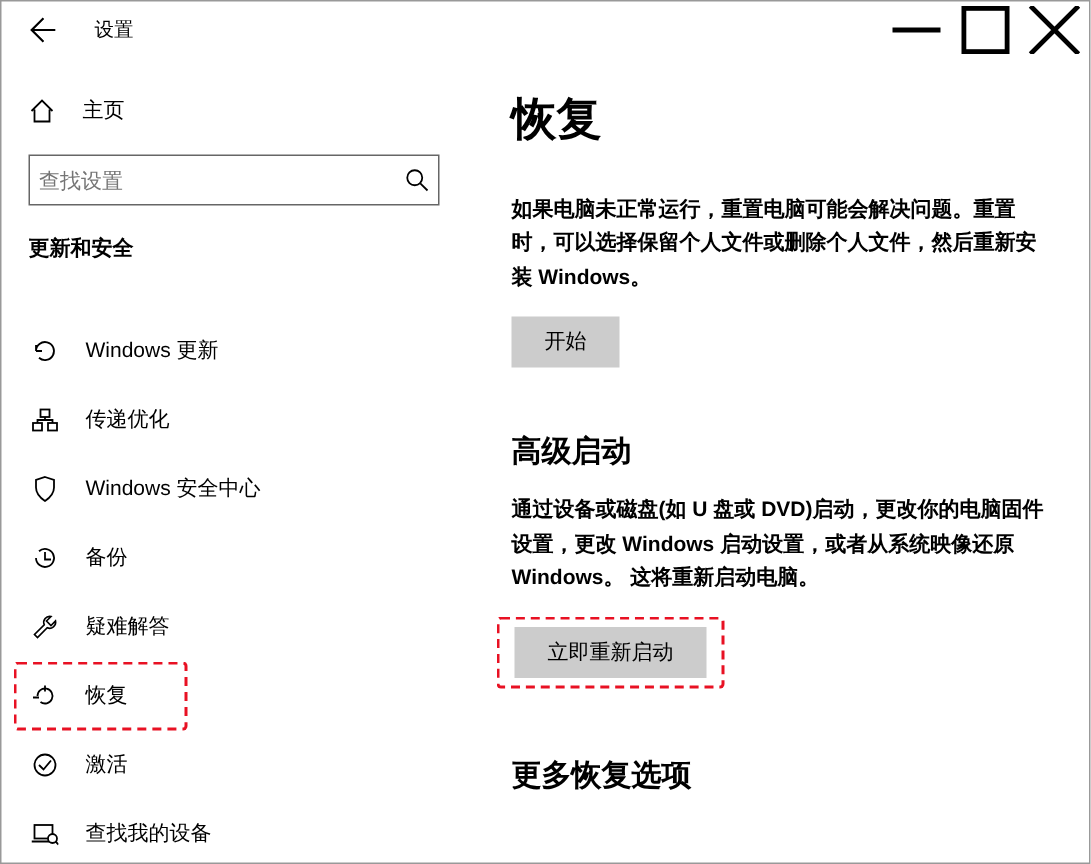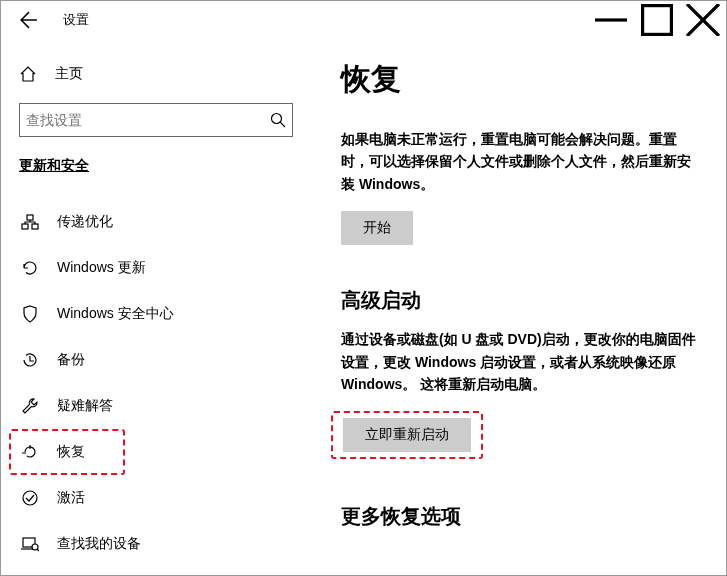--- a/index.html
+++ b/index.html
@@ -57,22 +57,21 @@
     margin-bottom: 20px;
     justify-content: space-between;
   }
   .search-box input {
     border:none; outline:none; font-size:14px; width: 230px;
     font-family: inherit; background: transparent;
   }
   .section-header {
     font-weight: 600;
     font-size: 14px;
-    margin-bottom: 24px;
-    text-decoration: underline;
+    margin-bottom: 36px;
   }
   .nav-item {
     display:flex; align-items:center;
     height: 46px;
     padding-left: 2px;
   }
   .nav-item .label { margin-left: 18px; font-size: 14px; }
   .nav-highlight {
     border: 2.5px dashed #e81123;
     border-radius: 3px;
@@ -158,36 +157,36 @@
             <line x1="10.2" y1="10.2" x2="15" y2="15" stroke="#000" stroke-width="1.2"></line>
           </svg>
       </span>
     </div>
 
     <div class="section-header">更新和安全</div>
 
     <div class="nav-item">
       <span class="icon">
         <svg viewBox="0 0 18 18">
+            <path d="M3 9 A6 6 0 1 1 5 13.5 M3 9 L3 5 M3 9 L7 9" stroke="#000" stroke-width="1.2" fill="none"></path>
+          </svg>
+      </span>
+      <span class="label">Windows 更新</span>
+    </div>
+
+    <div class="nav-item">
+      <span class="icon">
+        <svg viewBox="0 0 18 18">
             <rect x="6" y="2" width="6" height="5" stroke="#000" stroke-width="1.2" fill="none"></rect>
             <rect x="1" y="11" width="6" height="5" stroke="#000" stroke-width="1.2" fill="none"></rect>
             <rect x="11" y="11" width="6" height="5" stroke="#000" stroke-width="1.2" fill="none"></rect>
             <path d="M9 7 V9 M4 11 V9 H14 V11" stroke="#000" stroke-width="1.2" fill="none"></path>
           </svg>
       </span>
       <span class="label">传递优化</span>
-    </div>
-
-    <div class="nav-item">
-      <span class="icon">
-        <svg viewBox="0 0 18 18">
-            <path d="M3 9 A6 6 0 1 1 5 13.5 M3 9 L3 5 M3 9 L7 9" stroke="#000" stroke-width="1.2" fill="none"></path>
-          </svg>
-      </span>
-      <span class="label">Windows 更新</span>
     </div>
 
     <div class="nav-item">
       <span class="icon">
         <svg viewBox="0 0 18 18">
             <path d="M9 1 L15 3 V8 C15 12 12 15 9 17 C6 15 3 12 3 8 V3 Z" stroke="#000" stroke-width="1.2" fill="none"></path>
           </svg>
       </span>
       <span class="label">Windows 安全中心</span>
     </div>

